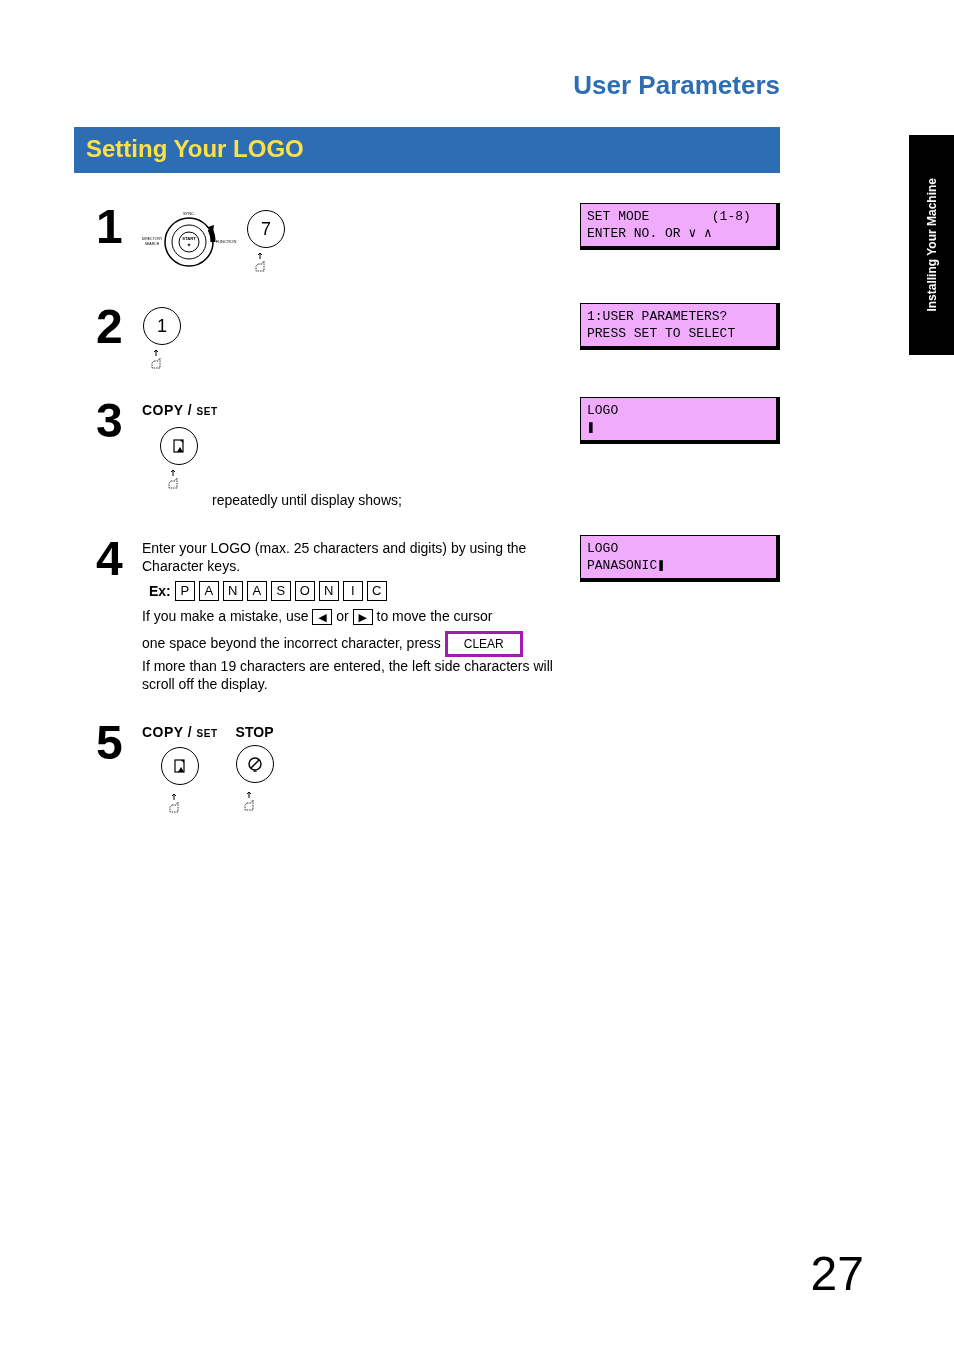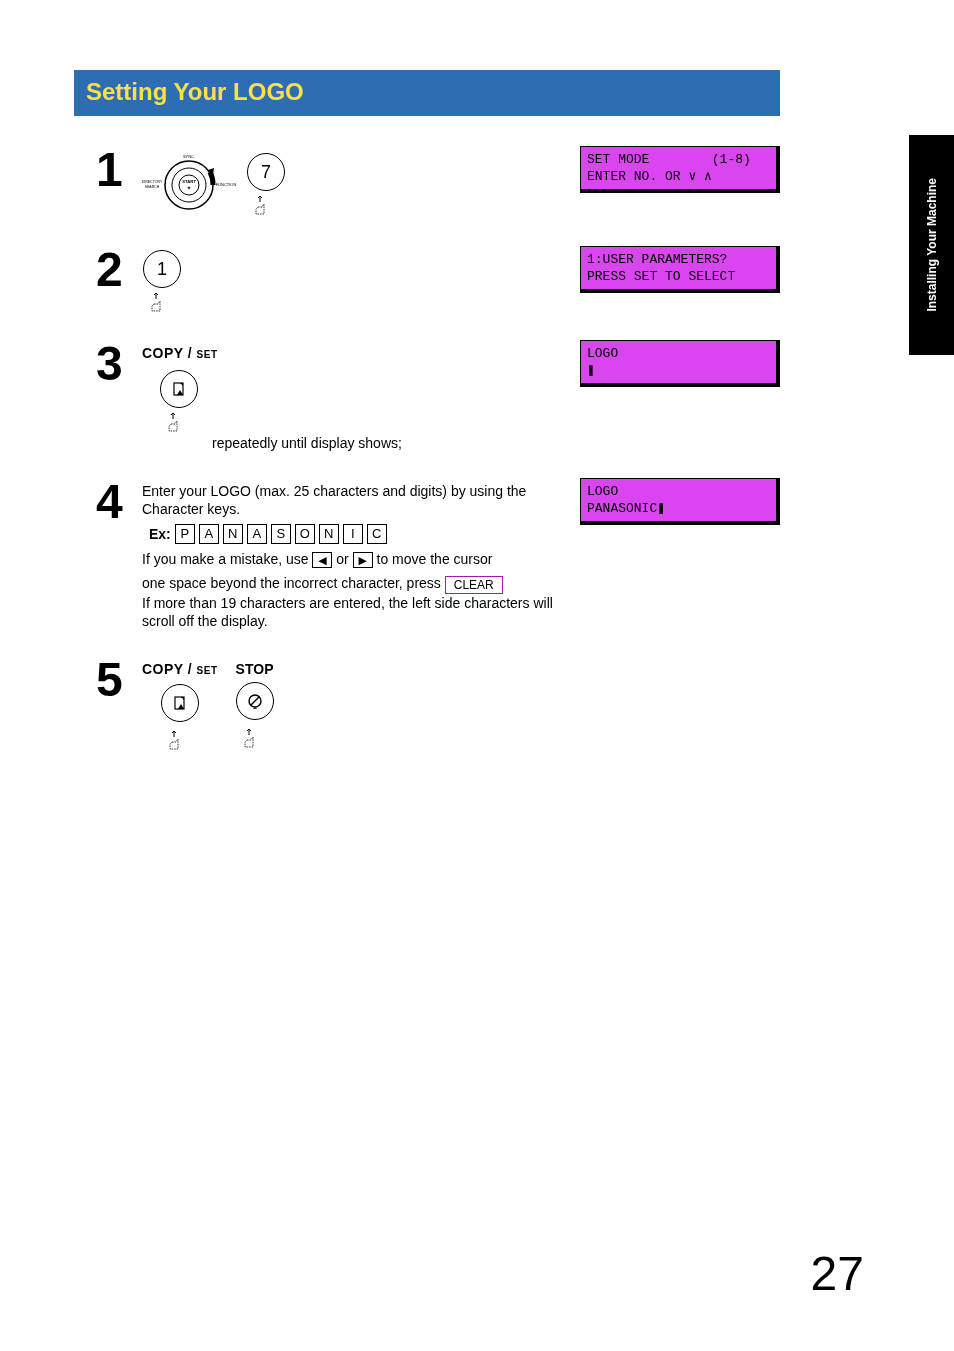--- a/index.html
+++ b/index.html
@@ -53,21 +53,21 @@
   .lcd {
     font-family: "Courier New", monospace;
     font-size: 13px;
     border: 1px solid #000;
     border-right: 4px solid #000;
     border-bottom: 4px solid #000;
     padding: 4px 6px;
     line-height: 17px;
     min-height: 44px;
     white-space: pre;
-    background: #d946ef;
+    background: #f0abfc;
   }
   .graphic-area { display: flex; align-items: center; gap: 10px; }
   .dial-svg { width: 95px; height: 70px; }
   .key-circle {
     width: 38px; height: 38px;
     border: 1.5px solid #000;
     border-radius: 50%;
     display: flex; align-items: center; justify-content: center;
     font-size: 18px;
     position: relative;
@@ -83,23 +83,23 @@
   .ex-line { display: flex; align-items: center; gap: 4px; margin: 6px 0; flex-wrap: wrap; }
   .ex-label { font-weight: bold; font-size: 14px; padding-left: 7px; }
   .char-key {
     border: 1px solid #000;
     width: 20px; height: 20px;
     font-size: 13px;
     display: inline-flex; align-items: center; justify-content: center;
     font-family: inherit;
   }
   .inline-key {
-    border: 1px solid #a21caf;
-    padding: 0 8px;
-    height: 18px;
+    border: 3px solid #a21caf;
+    padding: 0 16px;
+    height: 26px;
     font-size: 12px;
     display: inline-flex; align-items: center; justify-content: center;
     vertical-align: middle;
   }
   .arrow-key {
     border: 1px solid #000;
     width: 20px; height: 16px;
     display: inline-flex; align-items: center; justify-content: center;
     font-size: 11px;
     vertical-align: middle;
@@ -120,20 +120,21 @@
 <body>
 <div class="page">
 
 <div class="side-tab">
   <span>Installing Your
 Machine</span>
 </div>
 
 <div class="content-area">
 
+  <div class="page-title">User Parameters</div>
 
   <div class="section-bar">Setting Your LOGO</div>
 
 
   <div class="steps">
 
     <div class="step-row">
       <div class="step-num">1</div>
       <div class="step-body">
         <div class="graphic-area">

